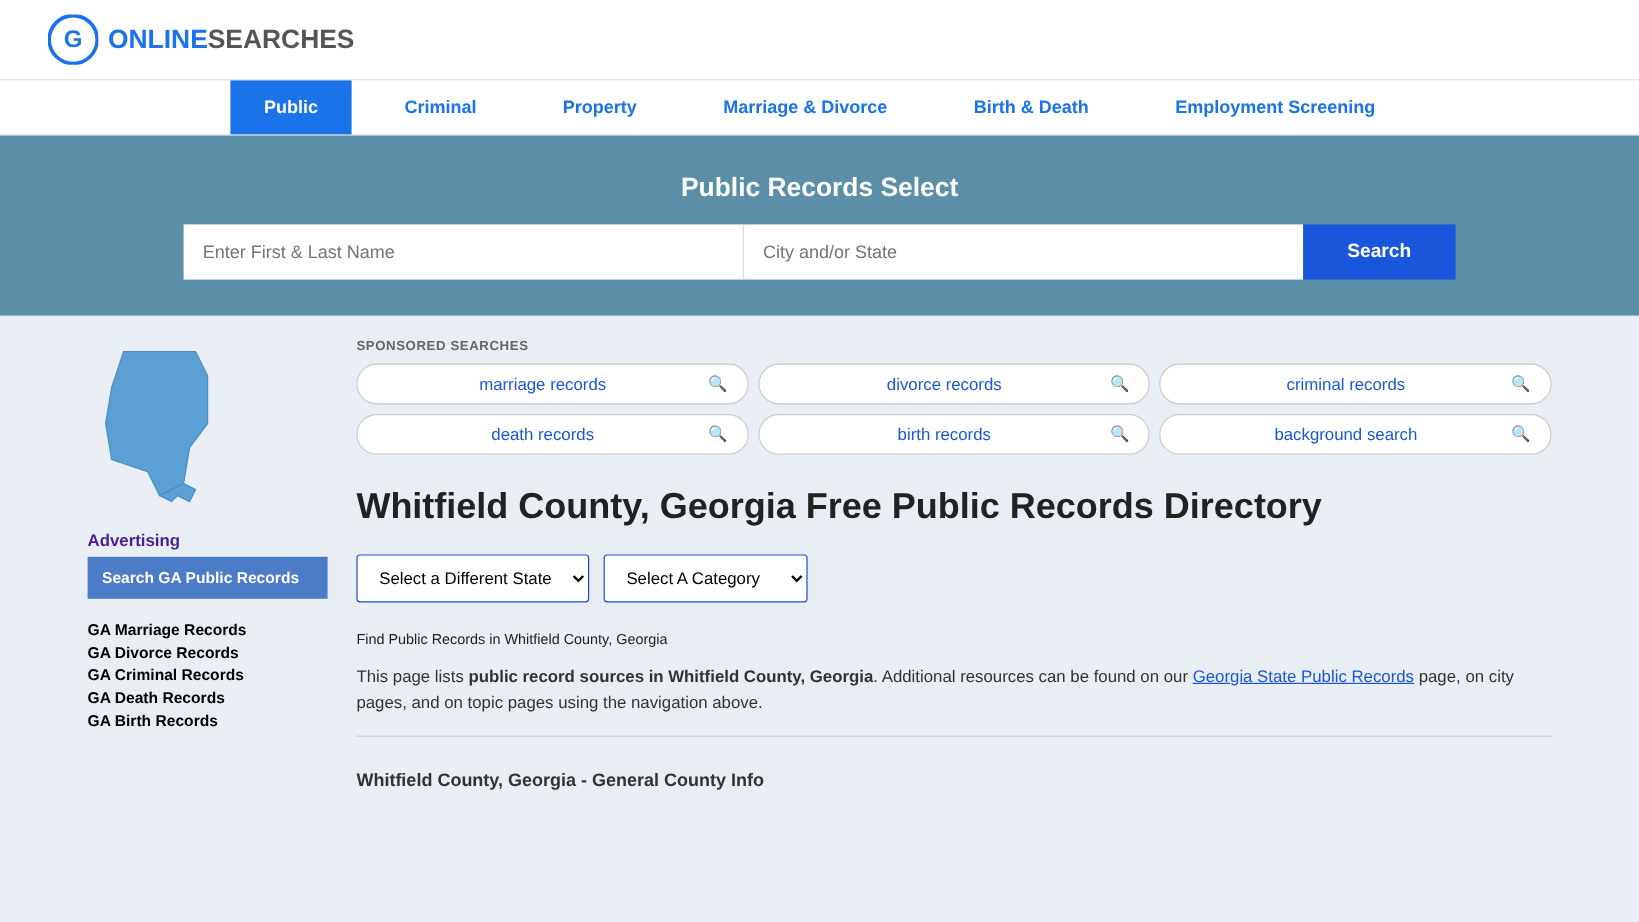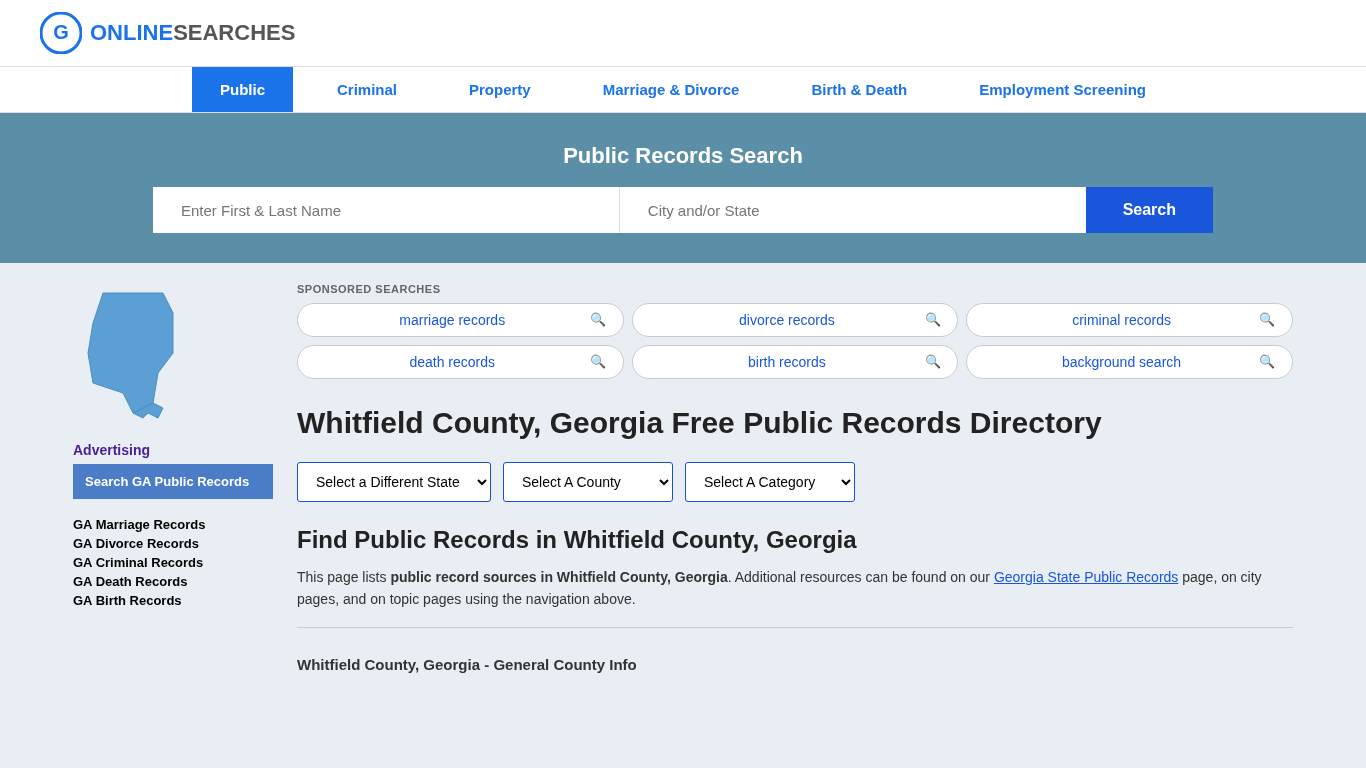--- a/index.html
+++ b/index.html
@@ -74,21 +74,21 @@
     }
     .search-bar {
       display: flex;
       gap: 0;
       justify-content: center;
       max-width: 1060px;
       margin: 0 auto;
     }
     .search-input {
       flex: 1;
-      padding: 14px 28px;
+      padding: 14px 16px;
       font-size: 15px;
       border: none;
       outline: none;
       color: #666;
     }
     .search-input:first-child {
       border-right: 1px solid #ddd;
     }
     .search-btn {
       background-color: #1a56db;
@@ -204,22 +204,22 @@
       border-radius: 3px;
       background: #fff;
       font-size: 14px;
       cursor: pointer;
       appearance: auto;
       min-width: 170px;
     }
 
     
     .find-title {
-      font-size: 24px;
-      font-weight: bold;
+      font-size: 12px;
+      font-weight: normal;
       color: #222;
       margin-bottom: 12px;
     }
     .find-description {
       font-size: 14px;
       line-height: 1.6;
       color: #333;
       margin-bottom: 16px;
     }
     .find-description a {
@@ -255,21 +255,21 @@
 <nav class="nav">
   <a class="nav-item active" href="#">Public</a>
   <a class="nav-item" href="#">Criminal</a>
   <a class="nav-item" href="#">Property</a>
   <a class="nav-item" href="#">Marriage &amp; Divorce</a>
   <a class="nav-item" href="#">Birth &amp; Death</a>
   <a class="nav-item" href="#">Employment Screening</a>
 </nav>
 
 <div class="hero">
-  <div class="hero-title">Public Records Search</div>
+  <div class="hero-title">Public Records Select</div>
   <div class="search-bar">
     <input class="search-input" type="text" placeholder="Enter First &amp; Last Name" style="">
     <input class="search-input" type="text" placeholder="City and/or State" style="">
     <button class="search-btn">Search</button>
   </div>
 </div>
 
 <div class="main-content">
 
   <div class="sidebar">
@@ -321,23 +321,20 @@
       </div>
     </div>
 
     <h1 class="page-heading">Whitfield County, Georgia Free Public Records Directory</h1>
 
     <div class="dropdown-row">
       <select class="dropdown-select">
         <option>Select a Different State</option>
       </select>
       <select class="dropdown-select">
-        <option>Select A County</option>
-      </select>
-      <select class="dropdown-select">
         <option>Select A Category</option>
       </select>
     </div>
 
     <div class="find-title">Find Public Records in Whitfield County, Georgia</div>
     <p class="find-description">
       This page lists <strong>public record sources in Whitfield County, Georgia</strong>. Additional resources can be found on our <a href="#">Georgia State Public Records</a> page, on city pages, and on topic pages using the navigation above.
     </p>
 
     <div class="county-info-label">Whitfield County, Georgia - General County Info</div>

